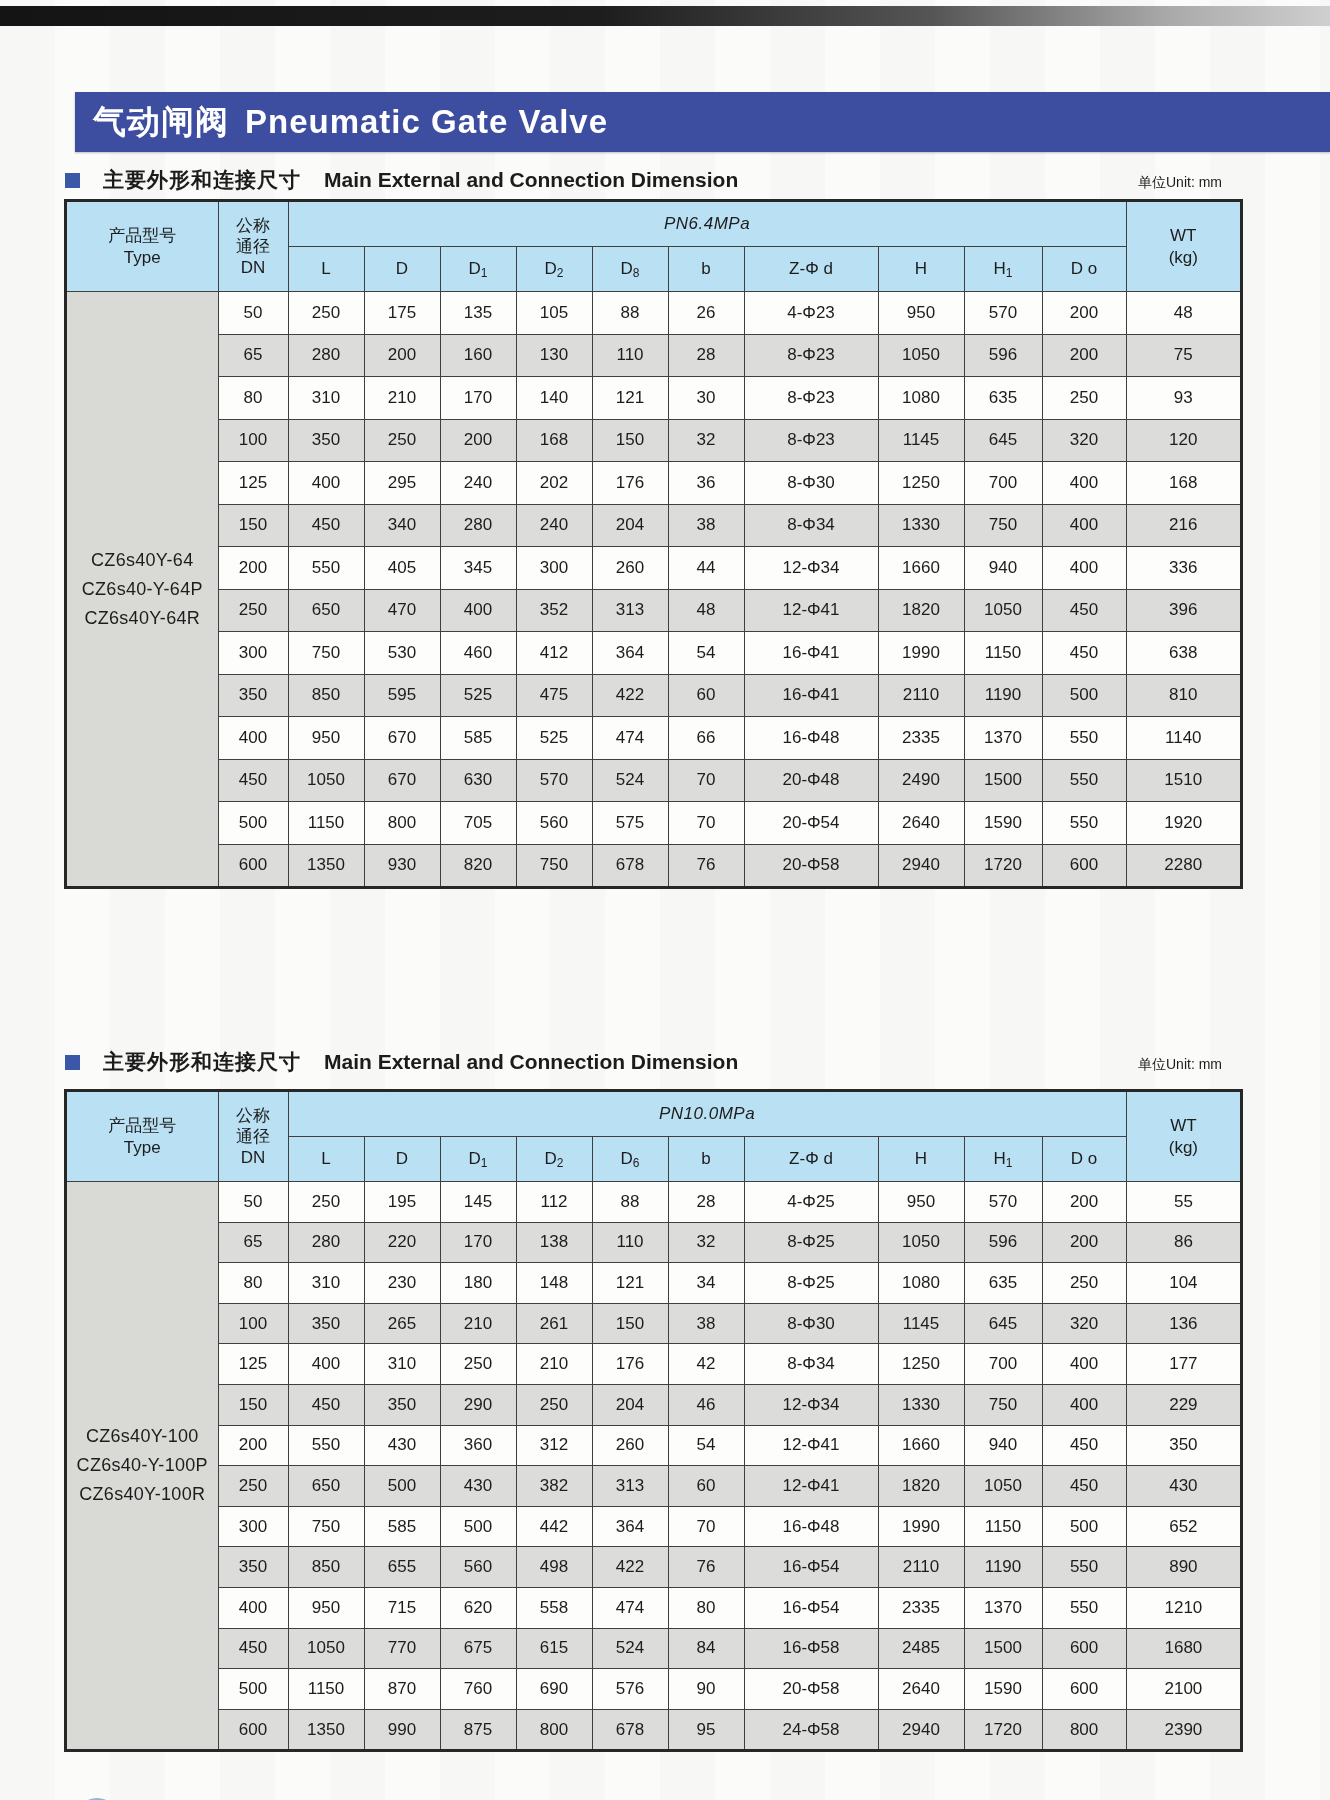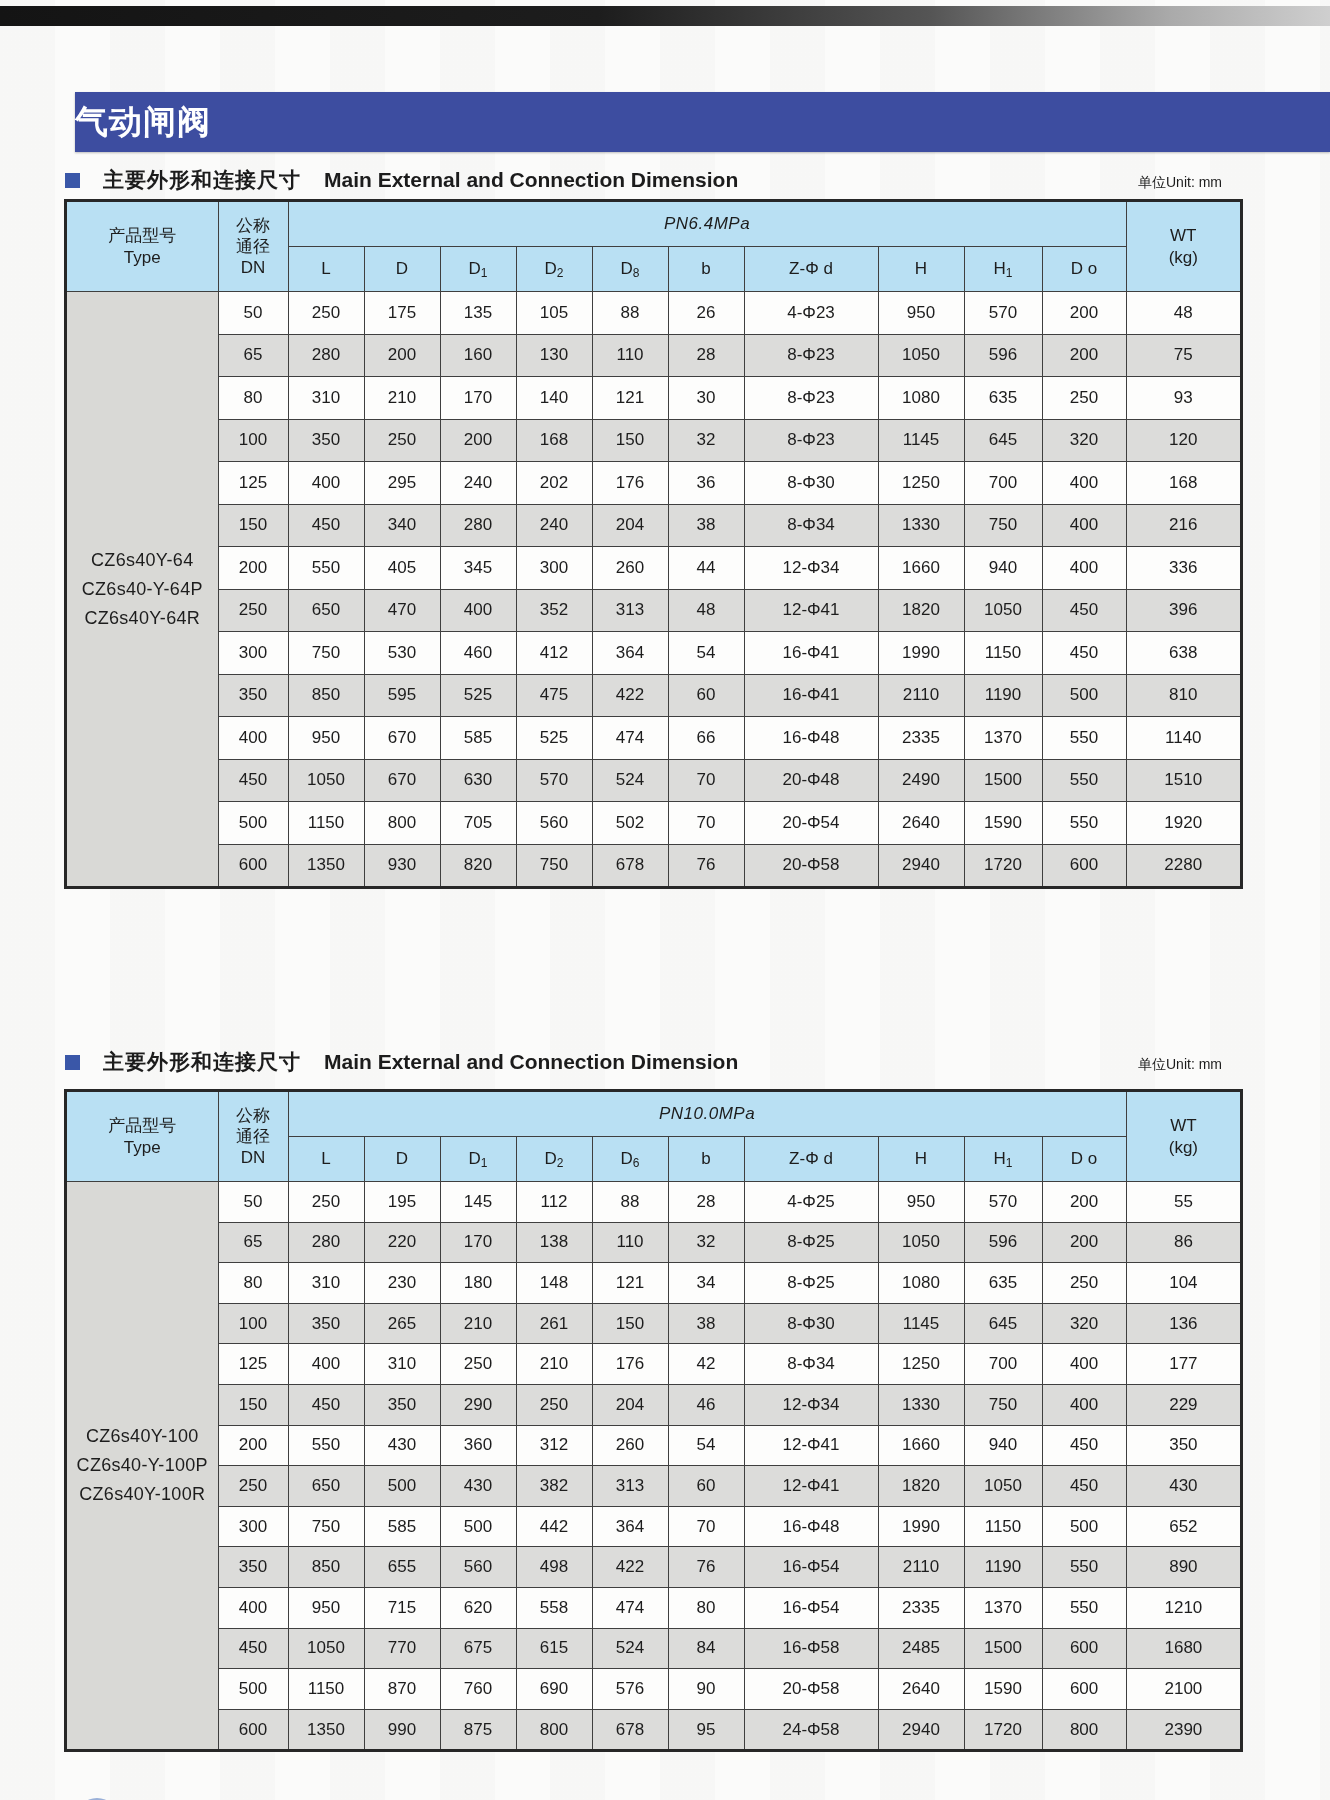--- a/index.html
+++ b/index.html
@@ -11,21 +11,21 @@
     font-family:"Liberation Sans","DejaVu Sans",sans-serif;
     color:#1d1d1d; overflow:hidden;
   }
   .scan-band{
     position:absolute;left:0;top:6px;width:100%;height:20px;
     background:linear-gradient(90deg,#141414 0%,#1d1d1d 45%,#555 70%,#aaa 88%,#cfcfcf 100%);
   }
   .title-bar{
     position:absolute;left:75px;right:0;top:92px;height:60px;
     background:var(--title-bar,#3d4da0);
-    display:flex;align-items:center;gap:16px;padding-left:0;box-sizing:border-box;
+    display:flex;align-items:center;gap:16px;padding-left:18px;box-sizing:border-box;
     color:#fff;font-weight:bold;font-size:33px;letter-spacing:1px;
     box-shadow:0 1px 2px rgba(0,0,0,.25);
   }
   .sec-head{
     position:absolute;left:65px;width:1175px;
     display:flex;align-items:baseline;gap:23px;font-size:21px;color:#1c1c1c;
   }
   .sec-head .bullet{
     width:15px;height:15px;background:var(--bullet,#3a57a8);
     align-self:center;flex:0 0 auto;
@@ -77,20 +77,21 @@
     box-sizing:border-box;
   }
 </style>
 </head>
 <body style="--title-bar: #3d4da0; --head-blue: #b9e0f3; --row-shade: #dcdcda; --type-gray: #d9d9d6; --bullet: #3a57a8; --badge: #3b5bad;">
 
 <div class="scan-band"></div>
 
 <header class="title-bar">
   <span>气动闸阀</span>
+  <span>Pneumatic Gate Valve</span>
 </header>
 
 <div class="sec-head" id="sec-head-0">
   <span class="bullet"></span>
   <span class="sh-zh">主要外形和连接尺寸</span>
   <span class="sh-en">Main External and Connection Dimension</span>
   <span class="unit">单位Unit: mm</span>
 </div>
 
 <table class="dim-table" id="tbl0">
@@ -308,21 +309,21 @@
         <td>1500</td>
         <td>550</td>
         <td>1510</td>
       </tr>
       <tr class="plain">
         <td>500</td>
         <td>1150</td>
         <td>800</td>
         <td>705</td>
         <td>560</td>
-        <td>502</td>
+        <td>575</td>
         <td>70</td>
         <td>20-Φ54</td>
         <td>2640</td>
         <td>1590</td>
         <td>550</td>
         <td>1920</td>
       </tr>
       <tr class="shade">
         <td>600</td>
         <td>1350</td>

